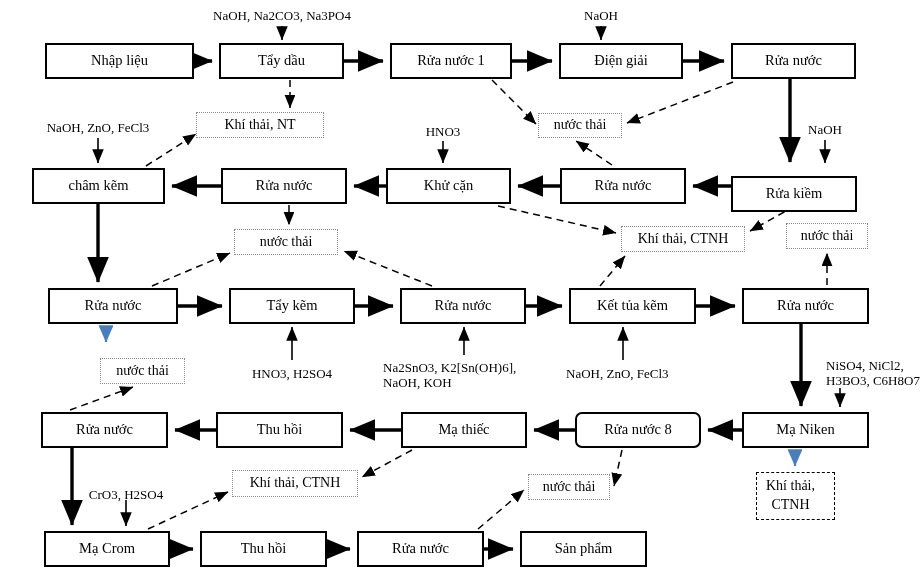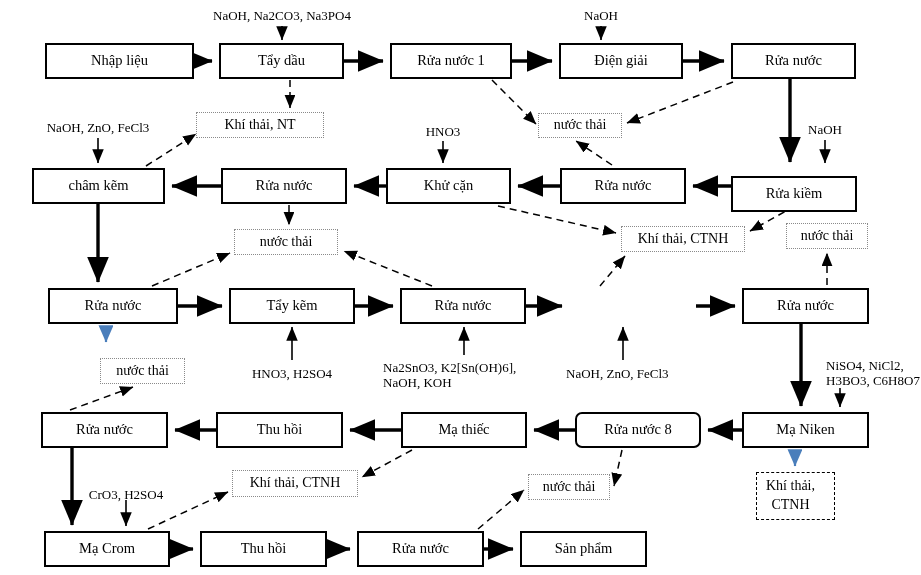--- a/index.html
+++ b/index.html
@@ -222,20 +222,21 @@
 
   <div class="box" style="left:32px;top:168px;width:133px;height:36px;">châm kẽm</div>
   <div class="box" style="left:221px;top:168px;width:126px;height:36px;">Rửa nước</div>
   <div class="box" style="left:386px;top:168px;width:125px;height:36px;">Khử cặn</div>
   <div class="box" style="left:560px;top:168px;width:126px;height:36px;">Rửa nước</div>
   <div class="box" style="left:731px;top:168px;width:126px;height:36px;margin-top:8px;">Rửa kiềm</div>
 
   <div class="box" style="left:48px;top:288px;width:130px;height:36px;">Rửa nước</div>
   <div class="box" style="left:229px;top:288px;width:126px;height:36px;">Tẩy kẽm</div>
   <div class="box" style="left:400px;top:288px;width:126px;height:36px;">Rửa nước</div>
+  <div class="box" style="left:569px;top:288px;width:127px;height:36px;">Kết tủa kẽm</div>
   <div class="box" style="left:742px;top:288px;width:127px;height:36px;">Rửa nước</div>
 
   <div class="box" style="left:41px;top:412px;width:127px;height:36px;">Rửa nước</div>
   <div class="box" style="left:216px;top:412px;width:127px;height:36px;">Thu hồi</div>
   <div class="box" style="left:401px;top:412px;width:126px;height:36px;">Mạ thiếc</div>
   <div class="box" style="left:575px;top:412px;width:126px;height:36px;border-radius:7px;">Rửa nước 8</div>
   <div class="box" style="left:44px;top:531px;width:126px;height:36px;">Mạ Crom</div>
 
   <div class="box" style="left:742px;top:412px;width:127px;height:36px;">Mạ Niken</div>
   <div class="box" style="left:200px;top:531px;width:127px;height:36px;">Thu hồi</div>

